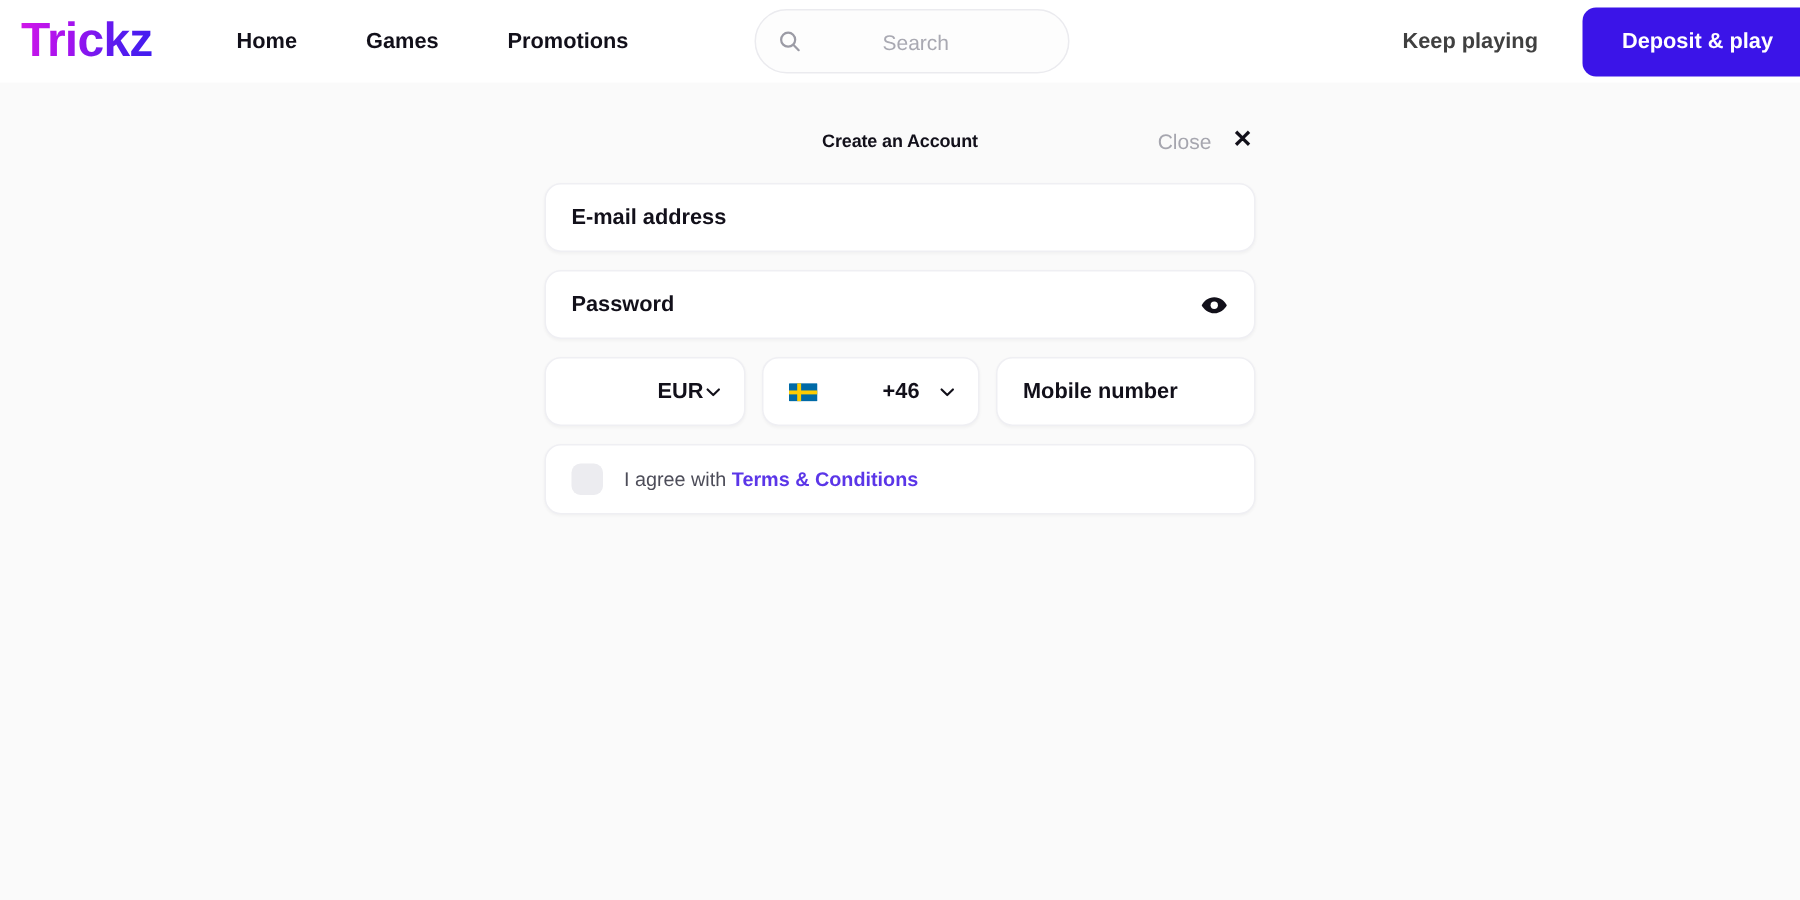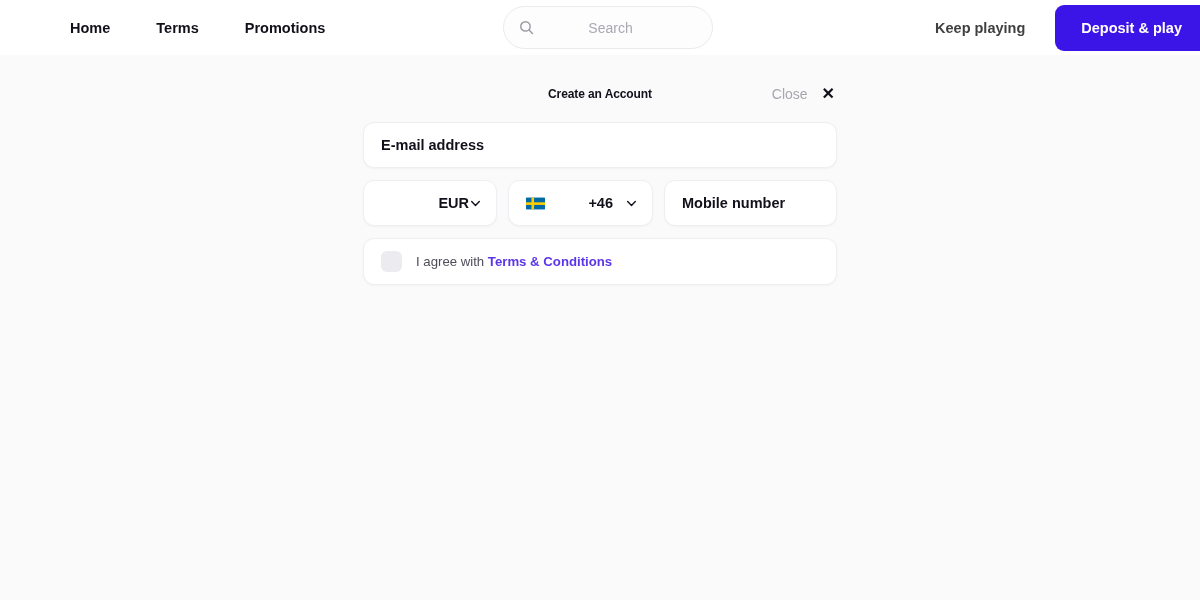--- a/index.html
+++ b/index.html
@@ -258,24 +258,25 @@
         #c300f6 77%,
         #bb00f5 100%);
     box-shadow: 0 6px 14px rgba(120,20,230,0.16);
   }
 </style>
 </head>
 <body>
 
 <div class="header">
 
+  <div class="logo">Trickz</div>
 
   <nav class="nav">
     <a class="nav-link" href="#">Home</a>
-    <a class="nav-link" href="#">Terms</a>
+    <a class="nav-link" href="#">Games</a>
     <a class="nav-link" href="#">Promotions</a>
   </nav>
 
   <div class="search-wrap">
     <svg class="search-icon" viewBox="0 0 24 24" fill="none" stroke="currentColor" stroke-width="2.1" stroke-linecap="round">
       <circle cx="10.5" cy="10.5" r="6.6"></circle>
       <line x1="15.6" y1="15.6" x2="20.4" y2="20.4"></line>
     </svg>
     <span class="search-placeholder">Search</span>
   </div>
@@ -293,20 +294,27 @@
     <div class="modal-close">
       <span class="close-label">Close</span>
       <span class="close-x">✕</span>
     </div>
   </div>
 
   <div class="field">
     <span class="field-label">E-mail address</span>
   </div>
 
+  <div class="field">
+    <span class="field-label">Password</span>
+    <svg class="eye-icon" viewBox="0 0 24 24">
+      <path fill="currentColor" d="M12 5.2c-5 0-9.1 3.6-10.6 6.8 1.5 3.2 5.6 6.8 10.6 6.8s9.1-3.6 10.6-6.8C21.1 8.8 17 5.2 12 5.2z"></path>
+      <circle cx="12" cy="12" r="3.1" fill="#ffffff"></circle>
+    </svg>
+  </div>
 
   <div class="row">
 
     <div class="select select-currency">
       <span class="select-value">EUR</span>
       <svg class="chevron" viewBox="0 0 24 24" fill="none" stroke="currentColor" stroke-width="2.6" stroke-linecap="round" stroke-linejoin="round">
         <polyline points="5 8.5 12 15.5 19 8.5"></polyline>
       </svg>
     </div>
 

